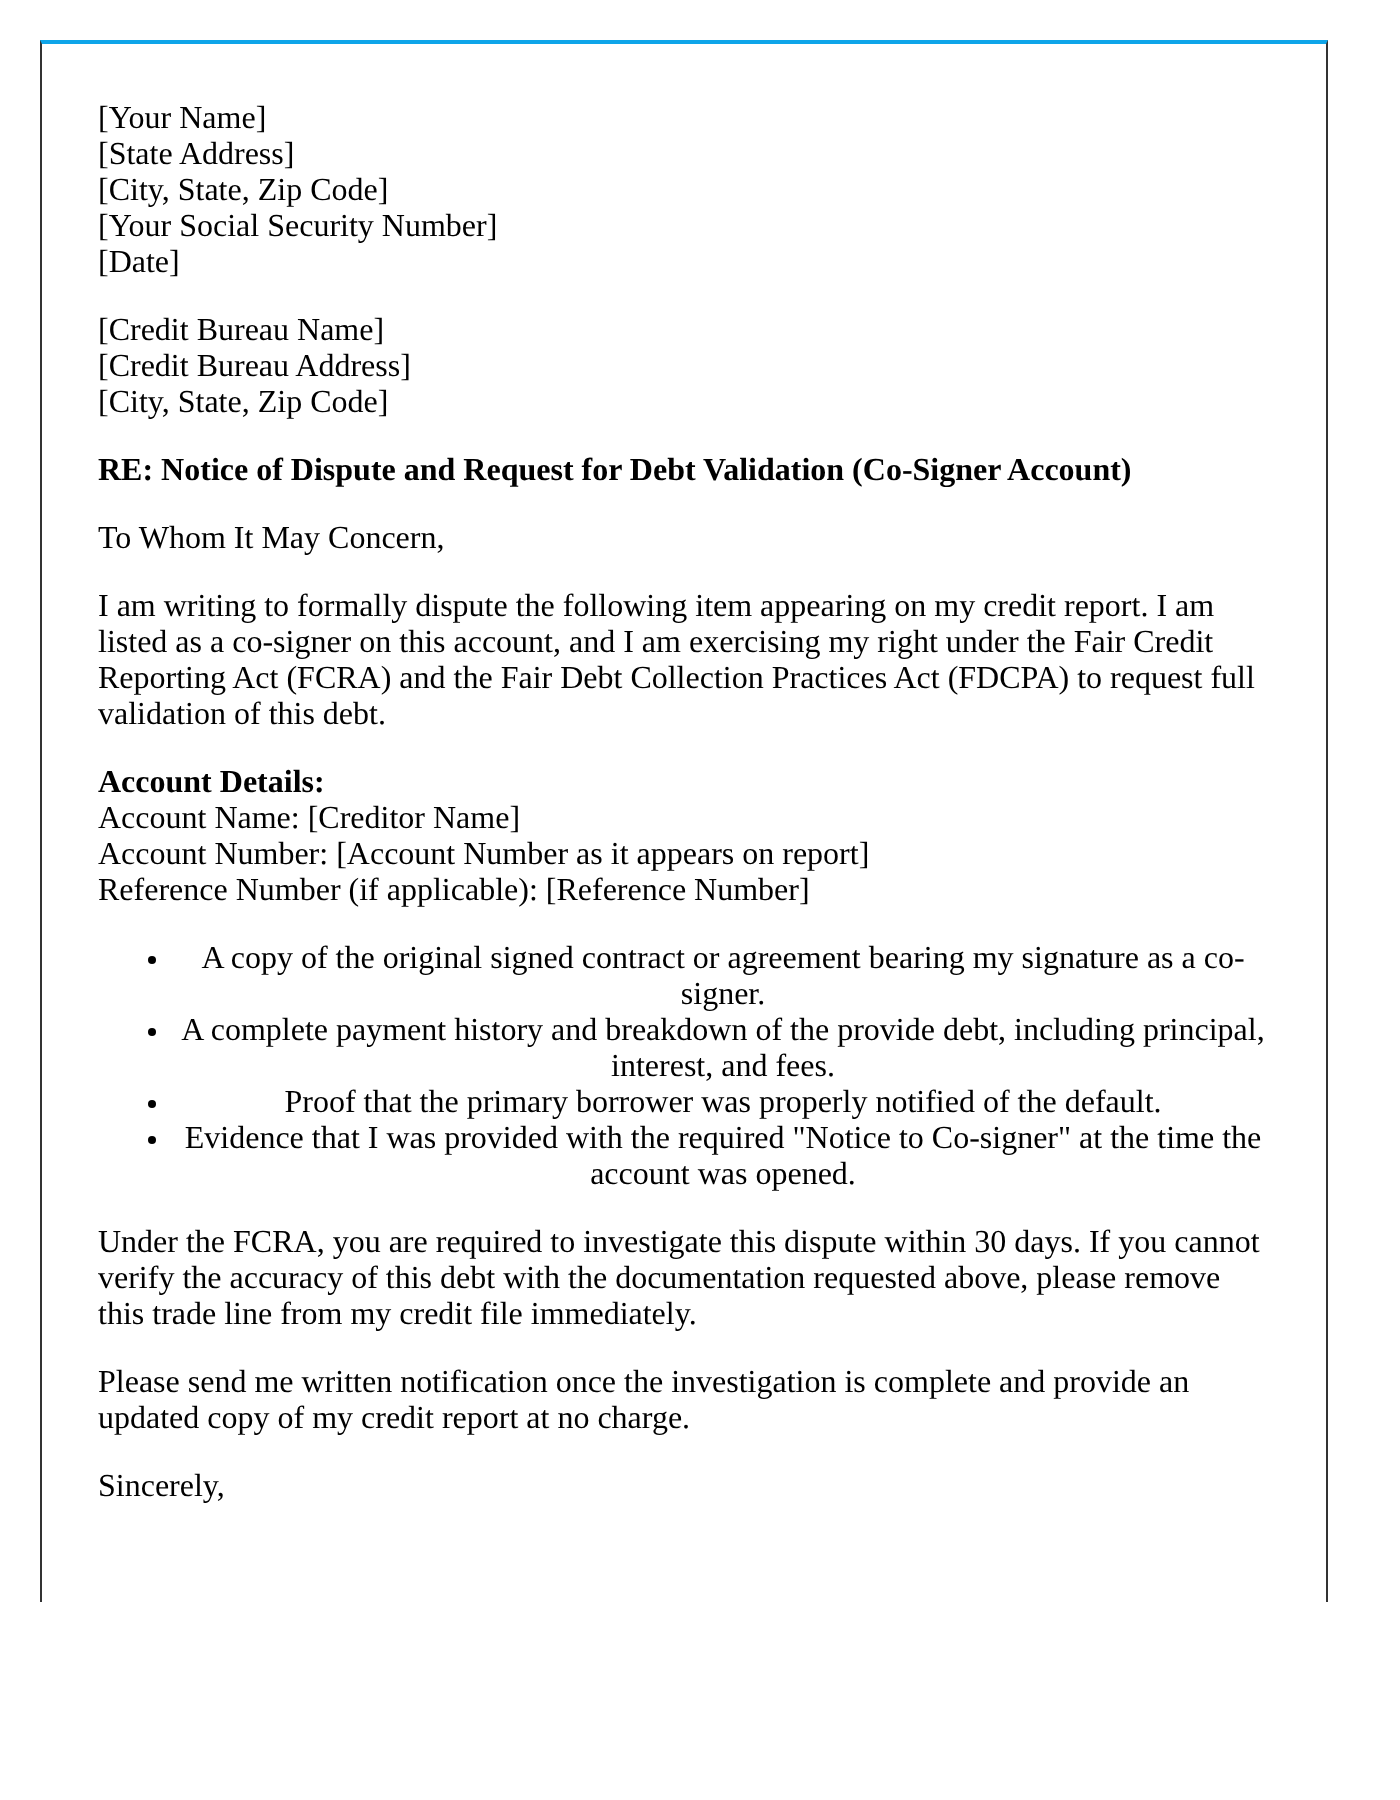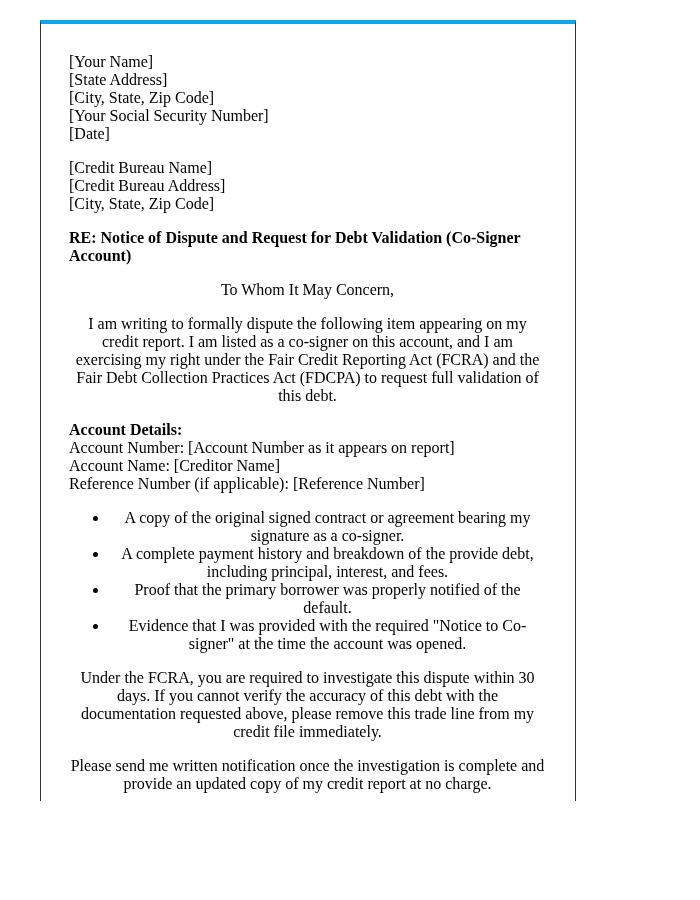--- a/index.html
+++ b/index.html
@@ -14,34 +14,33 @@
     overflow: hidden;
     font-family: "Liberation Serif", "DejaVu Serif", serif;
     font-size: 16px;
     line-height: 18px;
     color: #000000;
   }
   .page {
     position: absolute;
     left: 20px;
     top: 20px;
-    width: 536px;
+    width: 644px;
     height: 781px;
     border-left: 1px solid #333333;
     border-right: 1px solid #333333;
-    border-top: 4px solid #0ea5e9;
+    border-top: 2px solid #0ea5e9;
     box-sizing: border-box;
     padding: 29px 29px 0 28px;
     overflow: hidden;
-    margin-left: 20px;
   }
   .block { margin: 0 0 16px 0; }
   .line { display: block; }
   .subject { font-weight: bold; margin: 0 0 16px 0; }
-  p { margin: 0 0 16px 0; text-align: center; }
+  p { margin: 0 0 16px 0; }
   .label-bold { font-weight: bold; display: block; }
   ul {
     margin: 0 0 16px 0;
     padding-left: 40px;
   }
   ul li { margin: 0; text-align: center; }
 </style>
 </head>
 <body>
 
@@ -62,22 +61,22 @@
   </div>
 
   <div class="subject">RE: Notice of Dispute and Request for Debt Validation (Co-Signer Account)</div>
 
   <p>To Whom It May Concern,</p>
 
   <p>I am writing to formally dispute the following item appearing on my credit report. I am listed as a co-signer on this account, and I am exercising my right under the Fair Credit Reporting Act (FCRA) and the Fair Debt Collection Practices Act (FDCPA) to request full validation of this debt.</p>
 
   <div class="block">
     <span class="label-bold">Account Details:</span>
+    <span class="line">Account Name: [Creditor Name]</span>
     <span class="line">Account Number: [Account Number as it appears on report]</span>
-    <span class="line">Account Name: [Creditor Name]</span>
     <span class="line">Reference Number (if applicable): [Reference Number]</span>
   </div>
 
 
   <ul>
     <li>A copy of the original signed contract or agreement bearing my signature as a co-signer.</li>
     <li>A complete payment history and breakdown of the provide debt, including principal, interest, and fees.</li>
     <li>Proof that the primary borrower was properly notified of the default.</li>
     <li>Evidence that I was provided with the required "Notice to Co-signer" at the time the account was opened.</li>
   </ul>

